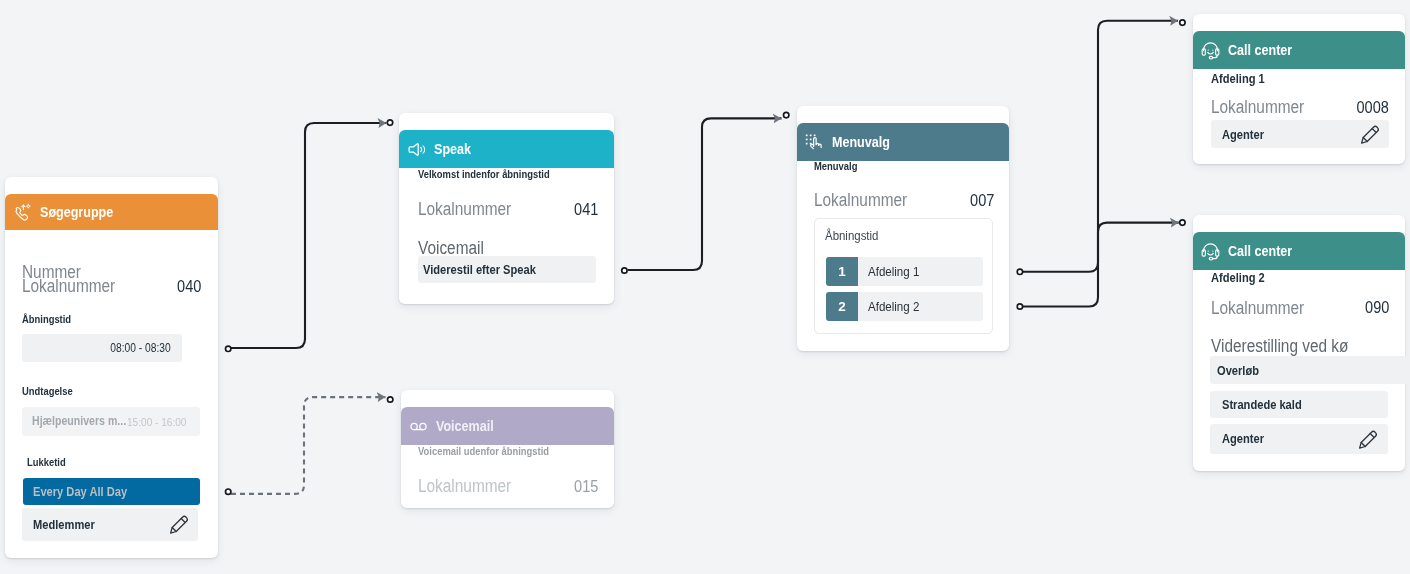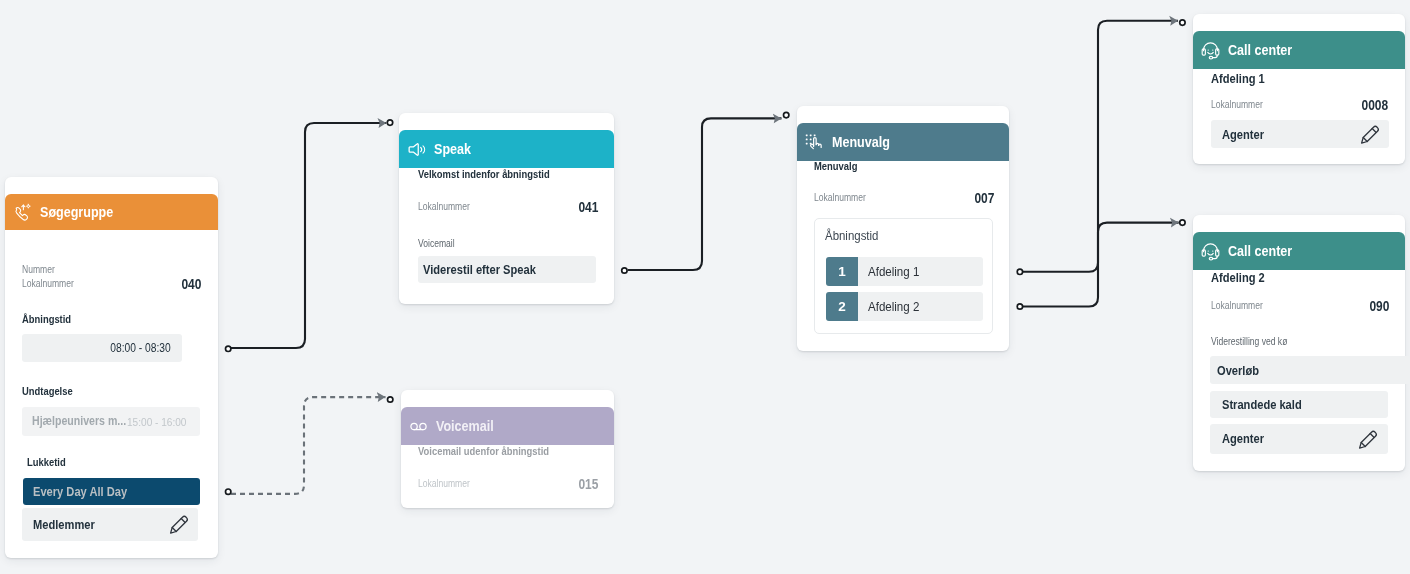--- a/index.html
+++ b/index.html
@@ -20,22 +20,22 @@
 
   .node { position:absolute; background:#ffffff; border-radius:6px;
           box-shadow: 0 1px 2px rgba(33,44,56,0.14), 0 3px 10px rgba(33,44,56,0.07); }
   .node-header { display:flex; align-items:center; padding:0 8px;
                  border-radius:6px 6px 0 0; color:#ffffff; font-weight:bold; font-size:14.7px;margin-top:17px; }
   .node-header .hicon { width:19px; height:21px; margin-right:8px; flex:0 0 auto;
                         display:flex; align-items:center; justify-content:center; }
   .node-header .hicon svg { display:block; }
   .title { font-weight:bold; font-size:11px; color:#22313c; line-height:1.15; white-space:nowrap; }
   .row { display:flex; justify-content:space-between; align-items:center; }
-  .lbl { color:#7f878e; font-size:10px; line-height:1.15; white-space:nowrap; }
-  .val { color:#22313c; font-size:14px; font-weight:bold; line-height:1.15; white-space:nowrap; }
+  .lbl { color:#7f878e; font-size:18px; line-height:1.15; white-space:nowrap; }
+  .val { color:#22313c; font-size:17px; font-weight:normal; line-height:1.15; white-space:nowrap; }
   .field { background:#eff1f2; border-radius:3px; font-size:13px; color:#22313c;
            display:flex; align-items:center; }
   .fbold { font-weight:bold;text-decoration:underline; }
   .pencil { width:24px; height:24px; display:block; margin-right:-4px; }
 </style>
 </head>
 <body>
 
 <div id="canvas">
 
@@ -108,21 +108,21 @@
       <span><span class="sqr">08:00 - 08:30</span></span>
     </div>
 
     <div class="title" style="position:absolute; left:17px; top:172px;"><span class="sq">Undtagelse</span></div>
     <div class="field" style="position:absolute; left:17px; top:194px; width:178px; height:29px; padding:0; background:#f2f3f4;">
       <span class="fbold" style="color:#a2a9ae; font-size:12.4px; position:absolute; left:10px; top:7px;"><span class="sq">Hjælpeunivers m...</span></span>
       <span style="color:#c2c7cb; font-size:11.8px; position:absolute; left:105px; top:7.5px;"><span class="sq">15:00 - 16:00</span></span>
     </div>
 
     <div class="title" style="position:absolute; left:22px; top:243px;"><span class="sq">Lukketid</span></div>
-    <div class="field" style="position:absolute; left:18px; top:265px; width:177px; height:27px; padding:0 10px; background:#0c4a6e; color:#b9bfc3;">
+    <div class="field" style="position:absolute; left:18px; top:265px; width:177px; height:27px; padding:0 10px; background:#0369a1; color:#b9bfc3;">
       <span class="fbold"><span class="sq">Every Day All Day</span></span>
     </div>
 
     <div class="field" style="position:absolute; left:17px; top:295px; width:176px; height:32.6px; justify-content:space-between; padding:0 11px;">
       <span class="fbold"><span class="sq">Medlemmer</span></span>
       <span class="pencil">
         <svg width="24" height="24" viewBox="0 0 24 24" fill="none" stroke="#2f353d" stroke-width="1.3" stroke-linecap="round" stroke-linejoin="round">
           <path d="M5.2 15.5 15.5 5.2a2.55 2.55 0 0 1 3.6 0l0.4 0.4a2.55 2.55 0 0 1 0 3.6L9.2 19.5 3.6 21.1z"></path>
           <path d="M14.2 6.5 17.9 10.2"></path>
           <path d="M5.2 15.5 9.2 19.5"></path>

